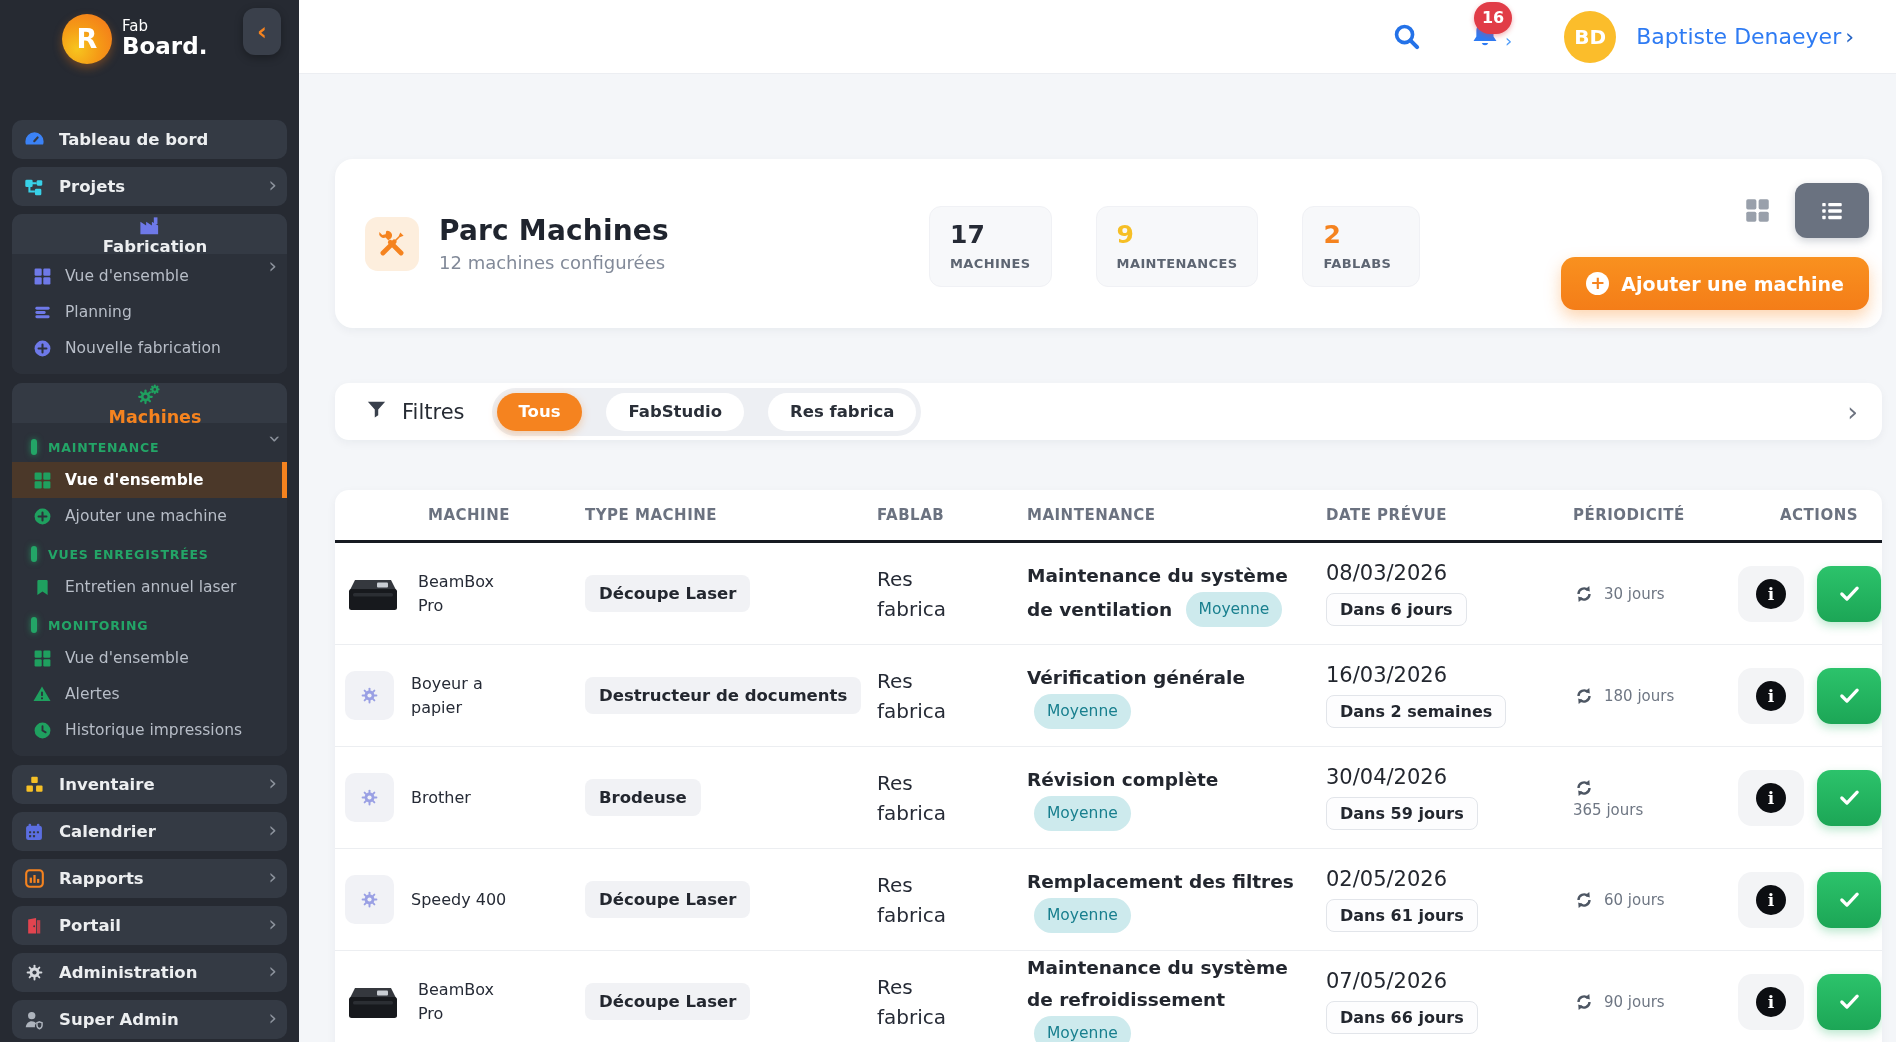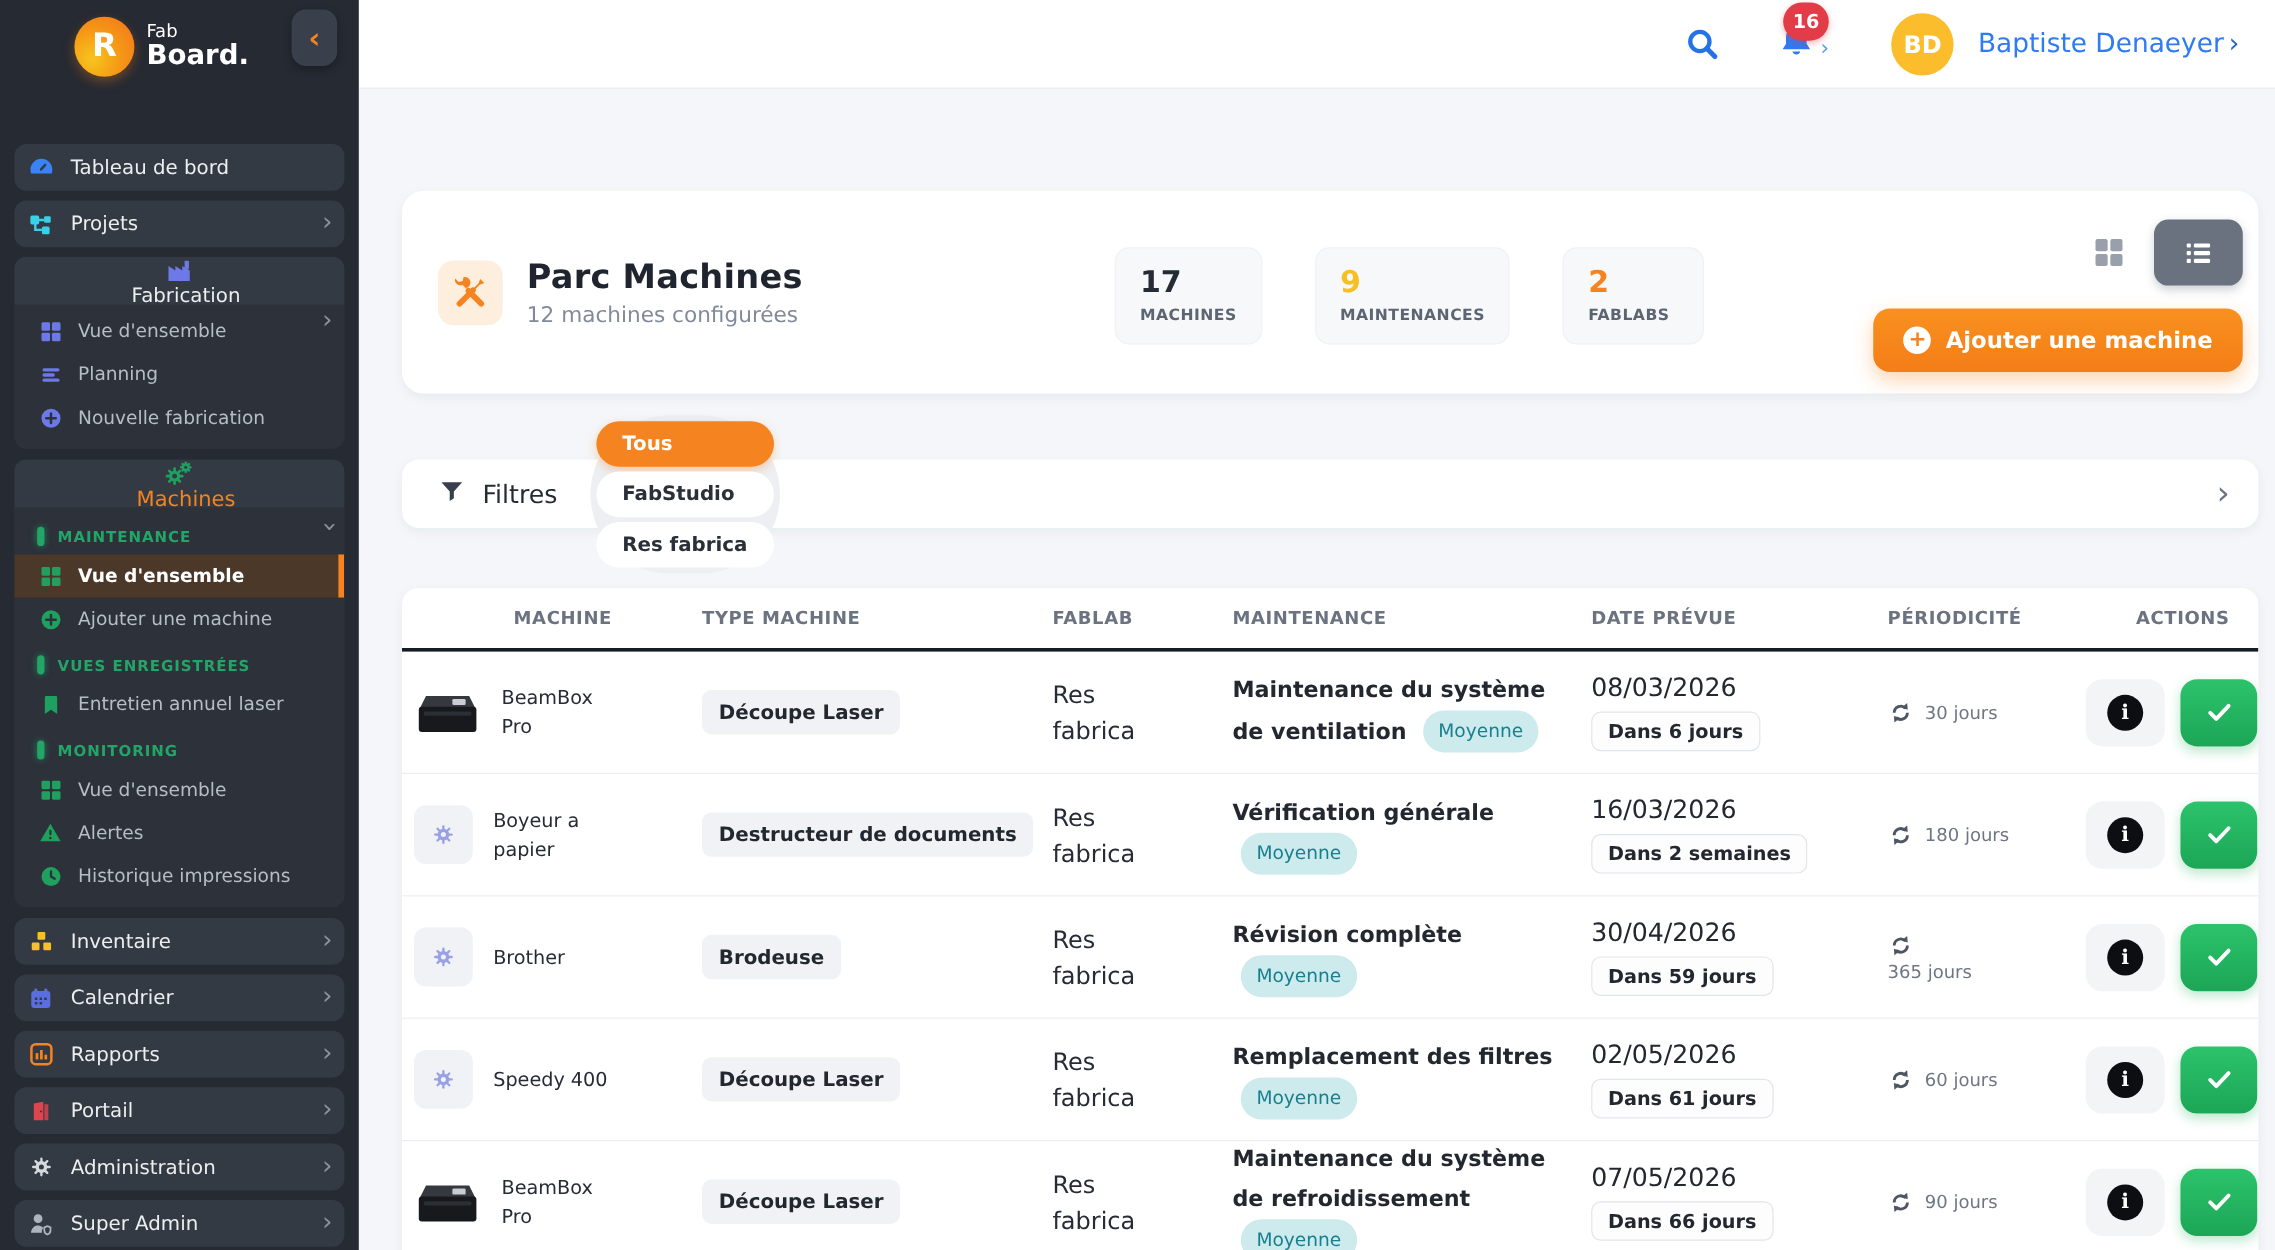--- a/index.html
+++ b/index.html
@@ -13,38 +13,38 @@
   .logo-row { display:flex; align-items:center; padding:11px 0 10px 50px; position:relative; height:76px; }
   .logo-badge { width:50px; height:50px; border-radius:50%; background:radial-gradient(circle at 30% 70%, #f7c51e 0%, #f59a16 45%, #f4711c 100%); display:flex; align-items:center; justify-content:center; color:#fff; font-weight:bold; font-size:27px; box-shadow:0 4px 10px rgba(244,120,20,.35); }
   .logo-text { margin-left:10px; color:#fff; line-height:1.05; }
   .logo-text .t1 { font-size:15px; }
   .logo-text .t2 { font-size:23px; font-weight:bold; }
   .collapse-btn { position:absolute; right:6px; top:8px; width:38px; height:47px; border-radius:12px; background:#3a404b; box-shadow:0 3px 8px rgba(0,0,0,.3); display:flex; align-items:center; justify-content:center; color:#f5831f; font-size:24px; font-weight:bold; cursor:pointer; }
   .nav { margin-top:44px; }
   .nav-card { background:#343a44; border-radius:10px; margin-bottom:8px; display:flex; align-items:center; height:39px; padding:0 10px 0 9px; cursor:pointer; }
   .nav-card .icn, .group-head .icn { width:26px; display:flex; justify-content:center; }
   .icn svg { display:block; }
-  .nav-label { margin-left:12px; font-size:16.5px; font-weight:normal; color:#eceef0;text-align:center; }
+  .nav-label { margin-left:12px; font-size:16.5px; font-weight:bold; color:#eceef0;text-align:center; }
   .nav-chev { margin-left:auto; color:#8d939d; font-size:21px; line-height:1; padding-bottom:3px; }
   .group-card { background:#31363f; border-radius:10px; margin-bottom:9px; overflow:hidden; }
   .group-head { display:flex; align-items:center; height:40px; padding:0 10px 0 9px; background:#343a44; cursor:pointer;flex-direction:column; }
   .group-head .nav-label.machines { color:#f5831f; font-size:17.5px; }
   .chev-down { display:inline-block; transform:rotate(90deg); }
   .subpanel { background:#2c313a; padding:4px 0 8px 0; }
   .sub-item { display:flex; align-items:center; height:36px; padding-left:19px; color:#b7bdc7; font-size:15.5px; cursor:pointer; }
   .sub-item .icn { width:22px; display:flex; justify-content:center; }
   .sub-item .sub-label { margin-left:12px; }
   .sub-item.active { background:#4b3829; box-shadow:inset -5px 0 0 #f5831f; color:#ffffff; font-weight:bold; }
   .section-label { display:flex; align-items:center; padding:12px 0 7px 19px; }
   .section-label .pill { width:6px; height:16px; border-radius:3px; background:#23a567; box-shadow:0 0 6px rgba(35,165,103,.7); }
   .section-label .txt { margin-left:11px; color:#23a567; font-size:12.5px; font-weight:bold; letter-spacing:.8px; }
 
   
   .main { flex:1; display:flex; flex-direction:column; background:#f4f6f9; }
-  .topbar { height:73px; background:#ffffff; display:flex; align-items:center; padding-right:30px; box-shadow:0 1px 0 #eceef2; flex:0 0 73px; }
+  .topbar { height:73px; background:#ffffff; display:flex; align-items:center; padding-right:42px; box-shadow:0 1px 0 #eceef2; flex:0 0 73px; }
   .search-btn { margin-left:auto; cursor:pointer; display:flex; }
   .bell-wrap { position:relative; margin-left:46px; margin-right:52px; cursor:pointer; display:flex; align-items:center; }
   .badge { position:absolute; top:-16px; left:6px; min-width:38px; height:32px; background:#e13c47; border-radius:17px; color:#fff; font-size:16px; font-weight:bold; display:flex; align-items:center; justify-content:center; box-shadow:0 2px 5px rgba(225,60,71,.4); }
   .bell-chev { color:#4f9cf8; font-size:18px; margin-left:3px; margin-top:8px; }
   .avatar { width:52px; height:52px; border-radius:50%; background:#fbbd2b; color:#fff; font-weight:bold; font-size:20px; display:flex; align-items:center; justify-content:center; cursor:pointer; }
   .user-name { margin-left:20px; color:#2e7bf3; font-size:22px; cursor:pointer; }
   .user-chev { color:#2563c4; font-size:22px; margin-left:4px; cursor:pointer; }
 
   .content { padding:66px 14px 0 36px;margin-top:20px; }
 
@@ -60,21 +60,21 @@
   .stat-label { font-size:13px; font-weight:bold; color:#5d6572; letter-spacing:.4px; margin-top:7px; }
   .view-toggles { position:absolute; right:13px; top:24px; display:flex; align-items:center; gap:16px; }
   .toggle-grid { width:44px; height:44px; display:flex; align-items:center; justify-content:center; cursor:pointer; }
   .toggle-list { width:74px; height:55px; border-radius:12px; background:#6a7280; display:flex; align-items:center; justify-content:center; cursor:pointer; box-shadow:0 3px 8px rgba(60,70,90,.25); }
   .add-btn { position:absolute; right:13px; top:98px; height:53px; padding:0 25px; border:none; border-radius:14px; background:linear-gradient(180deg,#f9911f,#f47d18); color:#fff; font-family:inherit; font-size:19px; font-weight:bold; display:flex; align-items:center; gap:12px; cursor:pointer; box-shadow:0 7px 16px rgba(248,134,29,.35); }
   .plus-circ { width:23px; height:23px; border-radius:50%; background:#fff; color:#f5831f; font-size:18px; font-weight:bold; display:flex; align-items:center; justify-content:center; line-height:1; padding-bottom:1px; }
 
   
   .filter-card { margin-top:55px; height:57px; background:#fff; border-radius:14px; box-shadow:0 3px 10px rgba(25,35,60,.05); display:flex; align-items:center; padding:0 24px 0 30px; }
   .filter-title { margin-left:14px; font-size:21px; color:#262b33; }
-  .chip-track { margin-left:27px; background:#edeff3; border-radius:999px; padding:5px; display:flex; gap:4px;flex-direction:column; }
+  .chip-track { margin-left:27px; background:#edeff3; border-radius:999px; padding:5px; display:flex; gap:24px; }
   .chip { height:38px; border-radius:999px; padding:0 22px; display:flex; align-items:center; font-size:16.5px; font-weight:bold; cursor:pointer; background:#fff; color:#2a2f38; }
   .chip.active { background:#f5831f; color:#fff; box-shadow:0 3px 8px rgba(245,131,31,.35); }
   .filter-chev { margin-left:auto; color:#6d7380; font-size:27px; cursor:pointer; }
 
   
   .table-card { margin-top:50px; background:#fff; border-radius:14px 14px 0 0; box-shadow:0 3px 10px rgba(25,35,60,.05); overflow:hidden; height:572px; }
   .tgrid { display:grid; grid-template-columns:240px 288px 138px 310px 250px 142px 1fr; align-items:center; }
   .thead { height:53px; border-bottom:3px solid #171b22; color:#6b7280; font-size:15px; font-weight:bold; letter-spacing:.5px; }
   .thead .hc1 { padding-left:93px; }
   .thead .hc2 { padding-left:10px; }

